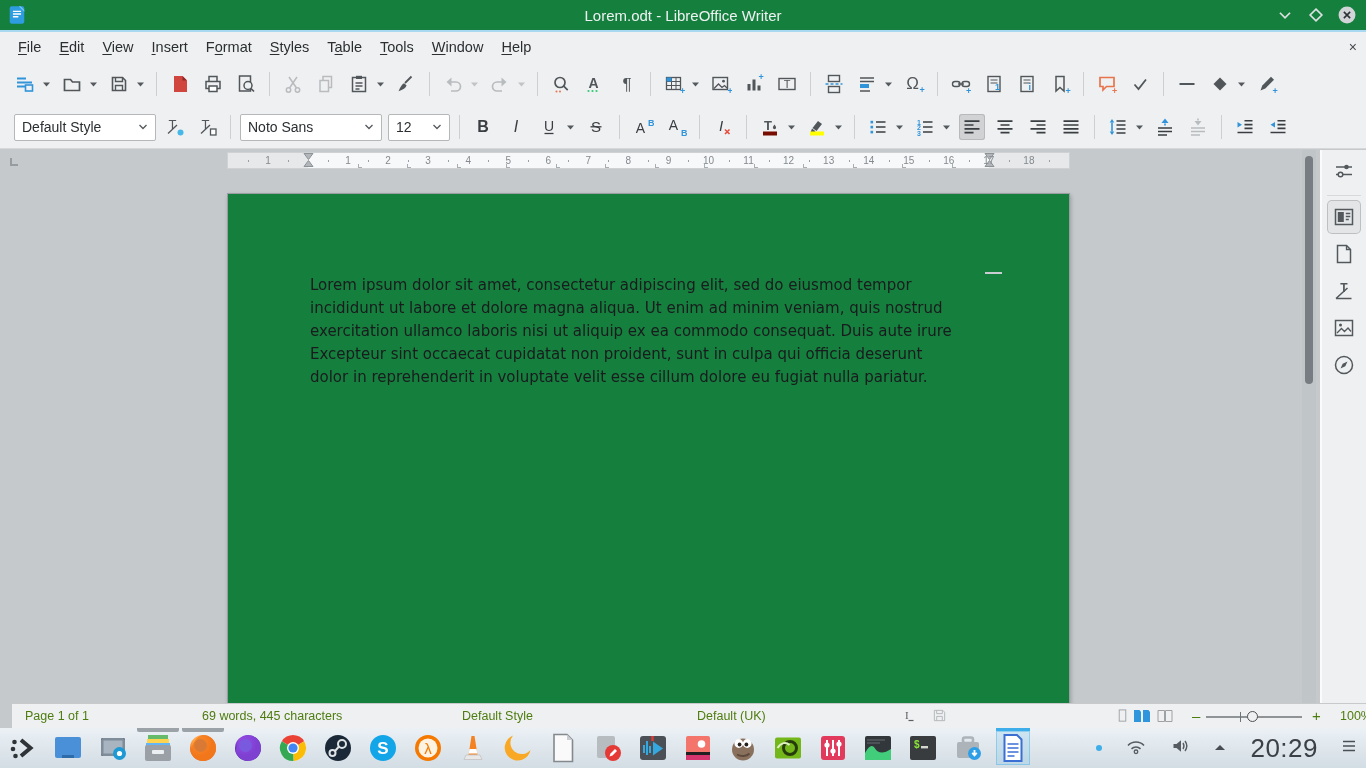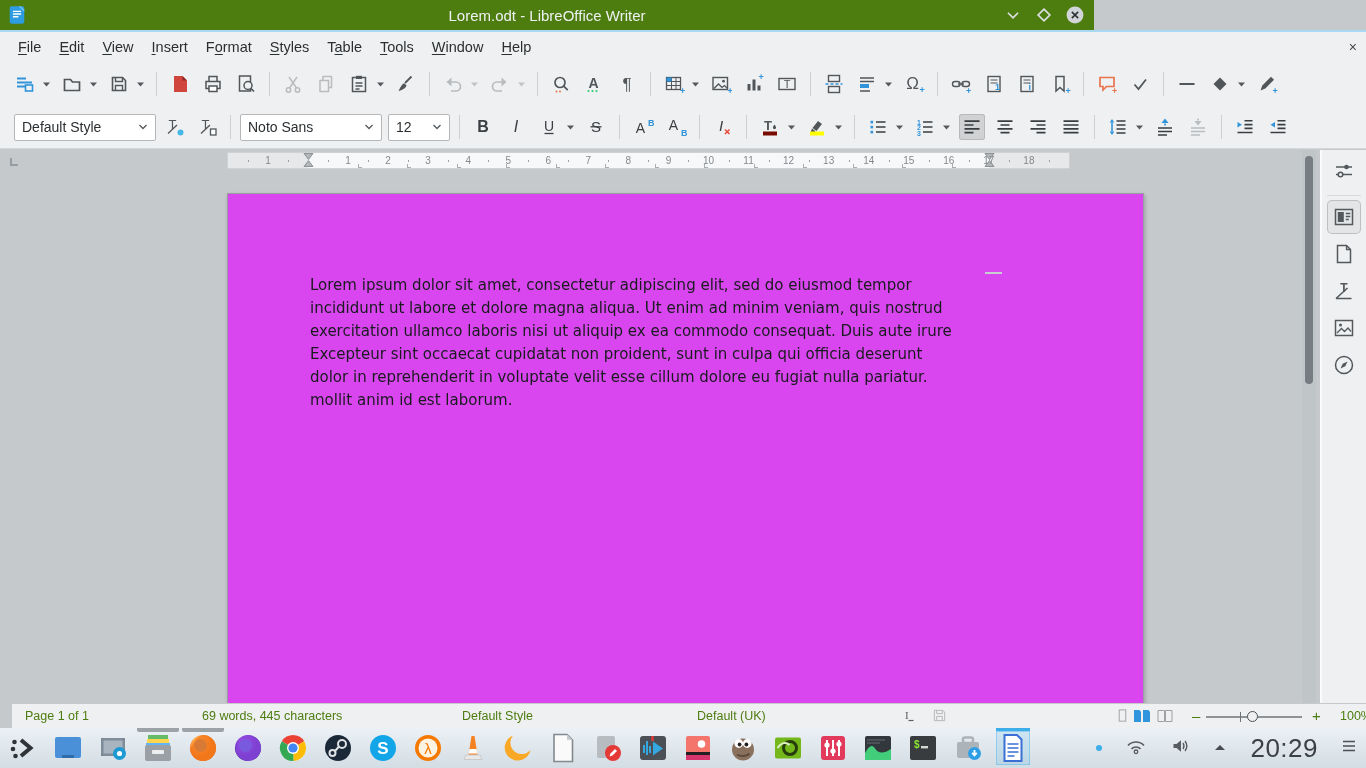--- a/index.html
+++ b/index.html
@@ -1,20 +1,20 @@
 <!DOCTYPE html>
 <html><head>
 <meta charset="utf-8">
 <style>
   html,body{margin:0;padding:0}
   body{width:1366px;height:768px;overflow:hidden;position:relative;
        font-family:"Liberation Sans",sans-serif;background:#c5c9cc;
        -webkit-font-smoothing:antialiased}
   
-  .titlebar{position:absolute;top:0;left:0;width:1094px;height:30px;background:#4d7c0f;
+  .titlebar{position:absolute;top:0;left:0;width:1366px;height:30px;background:#15803d;
             display:flex;align-items:center;color:#eef1f2}
   .tb-appicon{margin-left:7px;width:20px;height:20px}
   .tb-title{position:absolute;left:0;right:0;text-align:center;font-size:15px;pointer-events:none}
   .tb-controls{margin-left:auto;display:flex;align-items:center;gap:13px;padding-right:10px}
   .wc{width:18px;height:18px;display:flex;align-items:center;justify-content:center}
   .accentline{position:absolute;top:30px;left:0;width:1366px;height:2px;background:#a9d9f2}
   
   .menubar{position:absolute;top:32px;left:0;width:1366px;height:30px;background:#eff0f1;
            display:flex;align-items:center;padding-left:9px;font-size:14.5px;color:#2b2f32;box-sizing:border-box}
   .menu-item{padding:4px 9px;border-radius:3px}
@@ -41,21 +41,21 @@
   
   .workspace{position:absolute;top:150px;left:0;width:1320px;height:553px;background:#c5c9cc;overflow:hidden}
   .tabsel{position:absolute;left:8px;top:4px}
   .ruler{position:absolute;left:227px;top:2px;width:843px;height:17px;background:#f7f8f9;
          border:1px solid #cfd1d3;box-sizing:border-box}
   .rmargin{position:absolute;top:0;height:15px;background:#e6e8e9}
   .rnum{position:absolute;top:2px;width:12px;text-align:center;font-size:10px;color:#85898d}
   .rtick{position:absolute;top:7px;width:1px;height:2px;background:#9b9fa3}
   .rtab{position:absolute;bottom:0;width:3px;height:3px;border-left:1px solid #a9adb0;border-bottom:1px solid #a9adb0}
   .rmark{position:absolute;top:-1px}
-  .page{position:absolute;left:227px;top:43px;width:917px;height:512px;background:#d946ef;
+  .page{position:absolute;left:227px;top:43px;width:843px;height:512px;background:#15803d;
         border:1px solid #999ea2;box-sizing:border-box;box-shadow:1px 2px 4px rgba(0,0,0,.22)}
   .doc-text{position:absolute;left:82px;top:80px;width:720px;font-family:"DejaVu Sans",sans-serif;
             font-size:15px;line-height:23px;color:#191b1e}
   .dline{white-space:nowrap}
   .boundary-dash{position:absolute;left:757px;top:78px;width:17px;height:2px;background:#c9ccd0}
   
   .vscroll{position:absolute;left:1302px;top:0;width:14px;height:553px;background:#c0c5c8}
   .vthumb{position:absolute;left:3px;top:6px;width:8px;height:228px;background:#767c81;border-radius:4px}
   .sidebar{position:absolute;top:150px;right:0;width:46px;height:553px;background:#eff0f1;
            border-left:2px solid #fbfbfc;box-sizing:border-box;display:flex;flex-direction:column;align-items:center}
@@ -665,21 +665,20 @@
       <div class="rtab" style="left: 674px;"></div>
       <div class="rtab" style="left: 723.5px;"></div>
     </div>
   <div class="page">
     <div class="doc-text">
         <div class="dline">Lorem ipsum dolor sit amet, consectetur adipiscing elit, sed do eiusmod tempor</div>
         <div class="dline">incididunt ut labore et dolore magna aliqua. Ut enim ad minim veniam, quis nostrud</div>
         <div class="dline">exercitation ullamco laboris nisi ut aliquip ex ea commodo consequat. Duis aute irure</div>
         <div class="dline">Excepteur sint occaecat cupidatat non proident, sunt in culpa qui officia deserunt</div>
         <div class="dline">dolor in reprehenderit in voluptate velit esse cillum dolore eu fugiat nulla pariatur.</div>
-        <div class="dline">mollit anim id est laborum.</div>
       </div>
     <div class="boundary-dash"></div>
   </div>
   <div class="vscroll">
     <div class="vthumb"></div>
   </div>
 </div>
 
 <div class="sidebar">
     <div class="sb-item">

